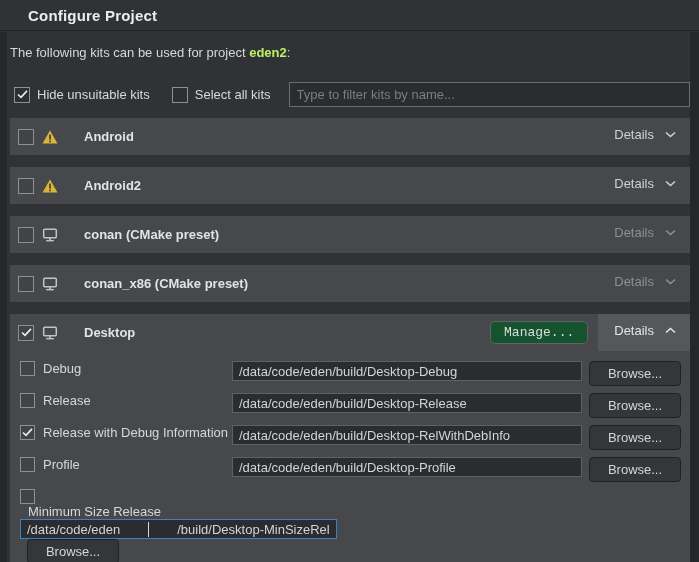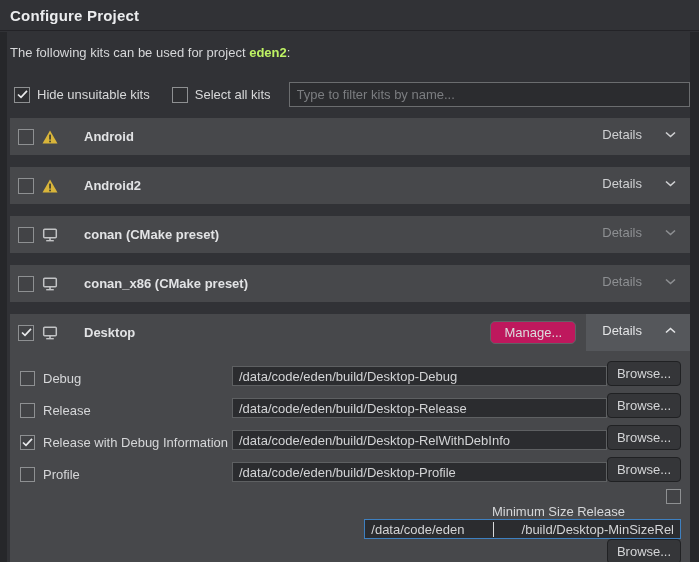--- a/index.html
+++ b/index.html
@@ -5,21 +5,21 @@
   * { margin:0; padding:0; box-sizing:border-box; }
   html,body { width:699px; height:562px; }
   body {
     background:#313236;
     font-family:"Liberation Sans", sans-serif;
     font-size:13px;
     color:#d8d9da;
     position:relative;
     overflow:hidden;
   }
-  .titlebar { height:31px; display:flex; align-items:center; padding:0 10px;
+  .titlebar { height:31px; display:flex; align-items:center; padding:0 28px;
     border-bottom:1px solid #232327; }
   .titlebar h1 { font-size:15px; font-weight:bold; color:#ebecee; letter-spacing:.2px; }
   .gutter { position:absolute; top:32px; bottom:0; background:#26272a; }
   .gutter.left { left:0; width:7px; }
   .gutter.right { right:0; width:9px; }
   .content { position:absolute; left:7px; right:9px; top:32px; bottom:0; padding-left:3px; }
 
   .intro { margin-top:13px; color:#d6d7d9; }
   .intro b { color:#bef264; }
 
@@ -34,38 +34,38 @@
   .filter-input { flex:1 1 auto; height:25px; background:#2b2c2f; border:1px solid #6b6d6f;
     color:#f0abfc; font-family:inherit; font-size:13px; padding:0 7px; outline:none; margin-left:0; }
   .filter-input::placeholder { color:#7b7d80; }
 
   .kit-list { margin-top:11px; }
   .kit-row, .kit-section { background:#47484b; margin-bottom:12px; }
   .kit-header { height:37px; display:flex; align-items:center; padding-left:8px; }
   .kit-header .kit-icon { margin-left:8px; display:flex; align-items:center; }
   .kit-name { margin-left:26px; font-weight:bold; color:#e2e3e5;text-align:center; }
   .spacer { flex:1 1 auto; }
-  .details-toggle { height:37px; display:flex; align-items:center; gap:23px;
+  .details-toggle { height:37px; display:flex; align-items:center; gap:11px;
     padding:0 14px 4px 16px; color:#cfd0d2; cursor:default; }
   .details-toggle.dim { color:#8d8f92; }
   .details-toggle.active { background:#55575b; color:#e3e4e6; }
 
-  .manage-btn { background:#be185d; border:1px solid #606265; border-radius:5px;
-    color:#dcddde; font-family:Liberation Sans, sans-serif; font-size:13px; padding:3px 13px; margin-right:10px; }
+  .manage-btn { background:#14532d; border:1px solid #606265; border-radius:5px;
+    color:#dcddde; font-family:Liberation Mono, monospace; font-size:13px; padding:3px 13px; margin-right:10px; }
 
   .kit-body { padding:10px 9px 12px 10px; }
-  .cfg-row { display:flex; align-items:flex-end; margin-bottom:7px; }
+  .cfg-row { display:flex; align-items:flex-start; margin-bottom:7px; }
   .cfg-row:last-child { margin-bottom:0;flex-direction:column; }
   .cfg-row .cb { width:15px; height:15px; }
   .cfg-label { margin-left:8px; width:189px; flex:0 0 auto; color:#d6d7d9; white-space:nowrap; }
   .text-field { flex:1 1 auto; height:20px; background:#2b2c2f; border:1px solid #5e6062;
     display:flex; align-items:center; padding:0 6px; color:#d3d4d6; white-space:nowrap; overflow:hidden; }
   .text-field.focused { border-color:#3e80c0;gap:28px; }
   .caret { display:inline-block; width:1px; height:15px; background:#d8d9da; }
-  .browse-btn { flex:0 0 auto; width:74px; height:25px; 
+  .browse-btn { flex:0 0 auto; width:92px; height:25px; margin-left:7px;
     background:#353639; border:1px solid #202123; border-radius:4px;
     color:#d4d5d7; font-family:inherit; font-size:13px; }
   .chev { display:block; }
 </style>
 </head>
 <body>
 
 <div class="titlebar">
   <h1>Configure Project</h1>
 </div>

